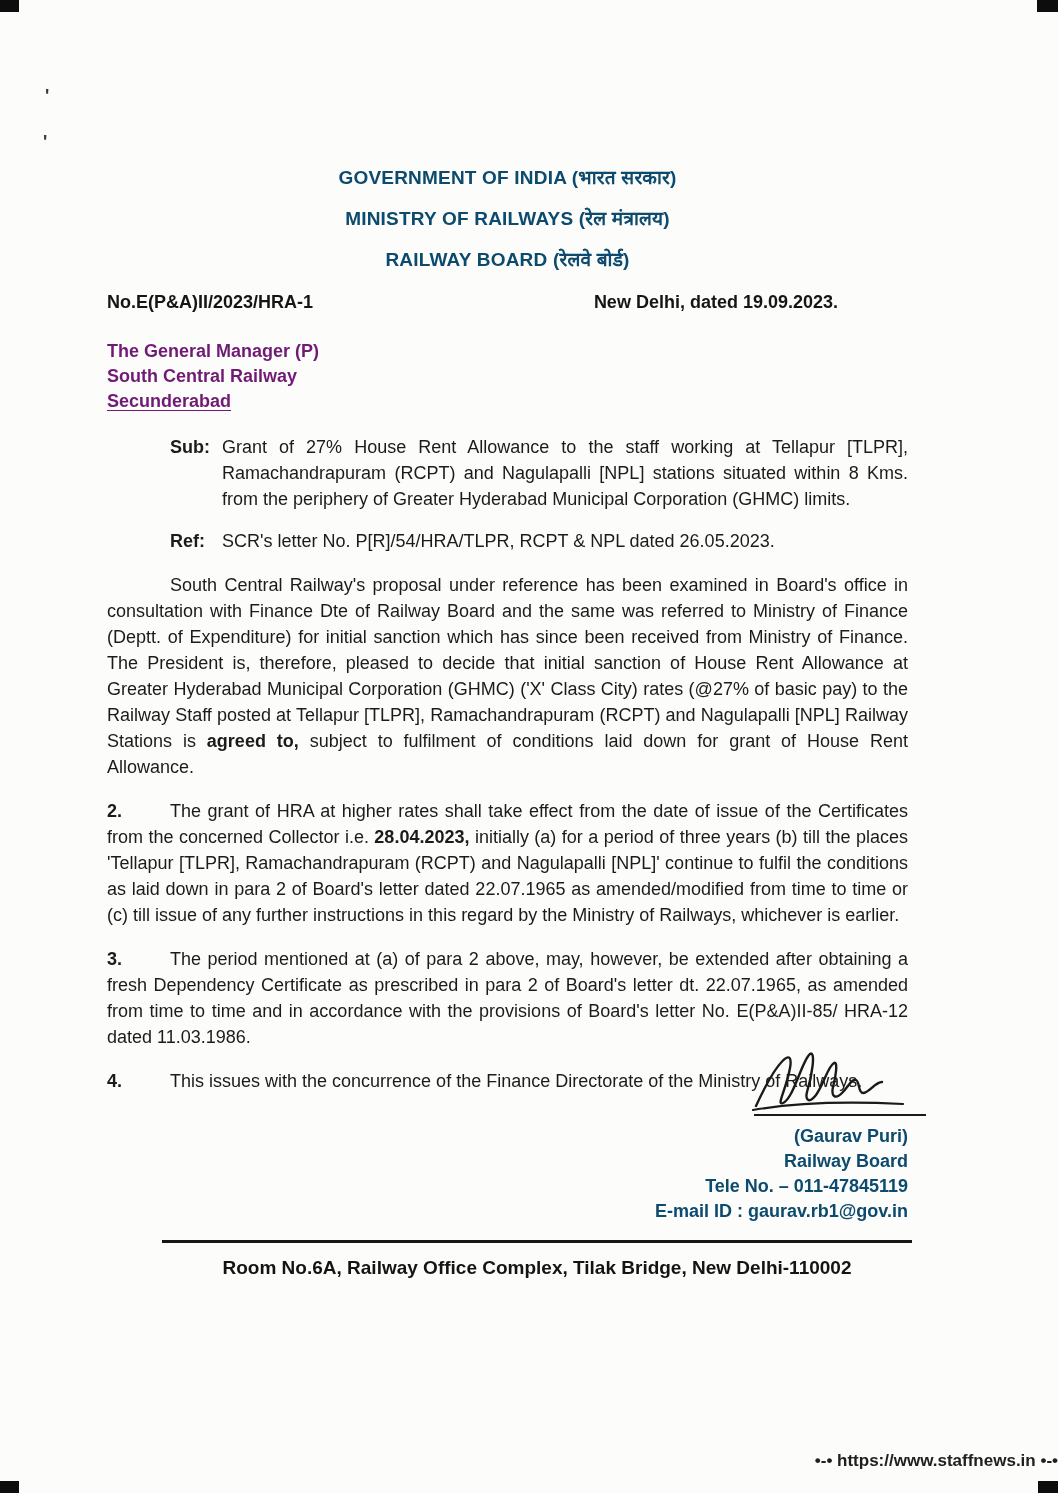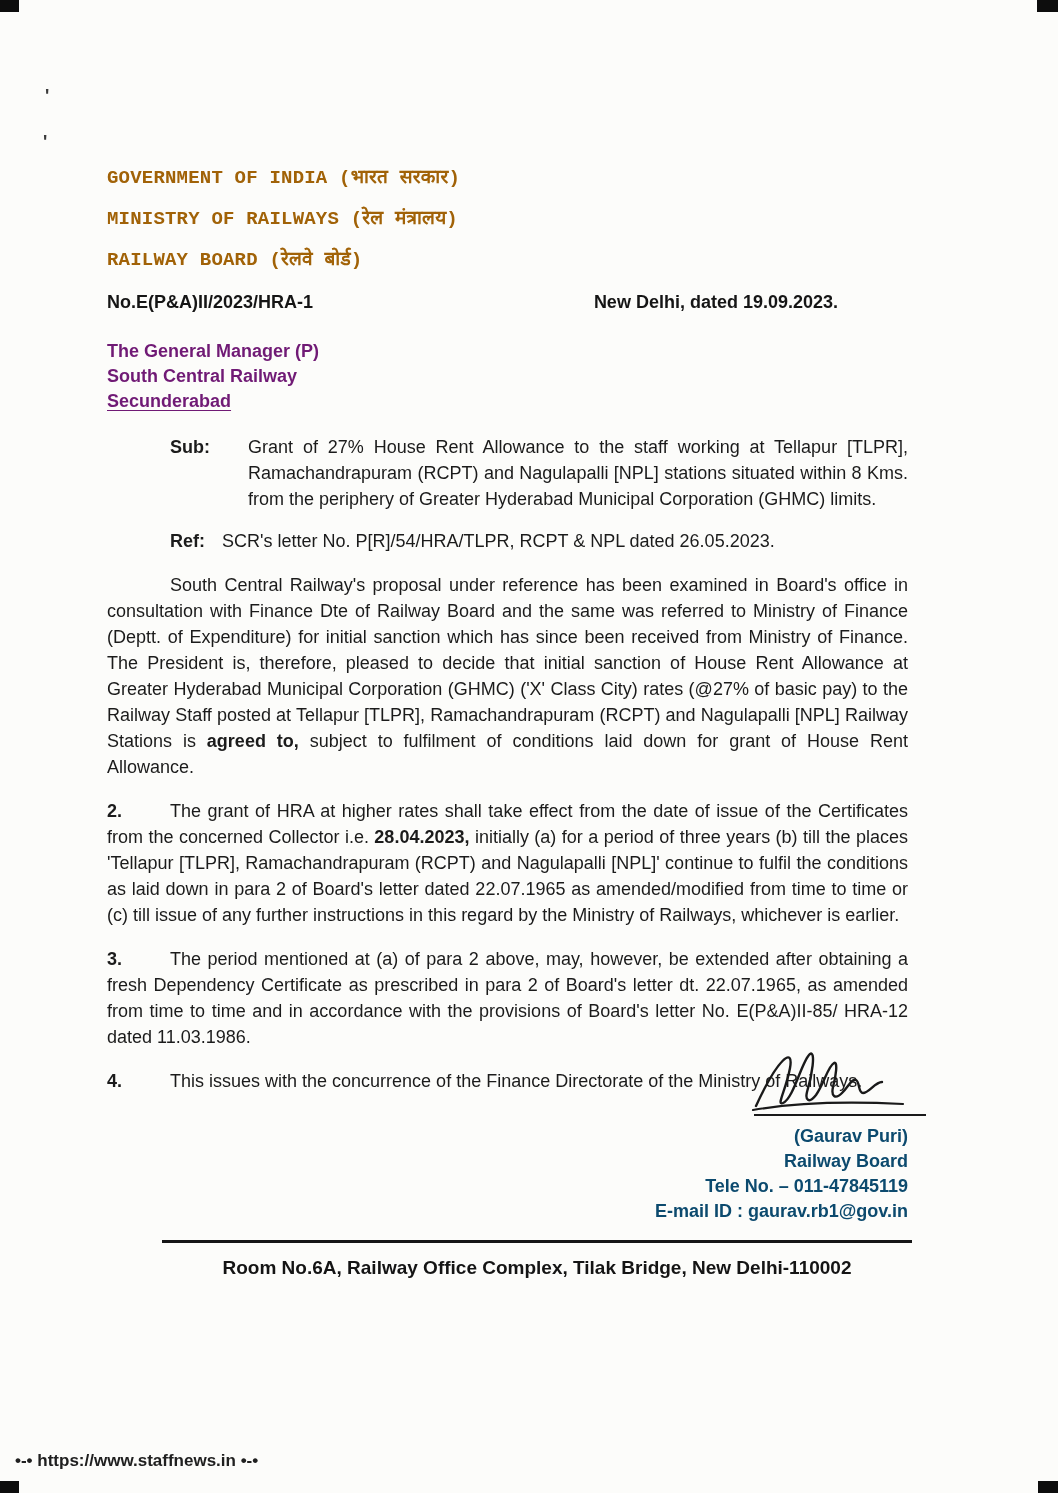--- a/index.html
+++ b/index.html
@@ -18,33 +18,33 @@
   .corner { position:absolute; background:#0d0d0d; }
   .corner.tl { top:0; left:0; width:19px; height:12px; }
   .corner.tr { top:0; right:0; width:21px; height:12px; }
   .corner.bl { bottom:0; left:0; width:19px; height:12px; }
   .corner.br { bottom:0; right:0; width:20px; height:12px; }
   .artifact { position:absolute; font-weight:bold; color:#3a3a3a; font-size:18px; }
   .artifact.a1 { left:45px; top:86px; }
   .artifact.a2 { left:43px; top:132px; }
 
   .hline {
-    font-weight:bold; font-size:19px;
-    line-height:26px; margin-bottom:15px; letter-spacing:0.2px; color:#a16207;font-family:Liberation Mono, monospace;
+    text-align:center; font-weight:bold; font-size:19px;
+    line-height:26px; margin-bottom:15px; letter-spacing:0.2px; color:#0c4a6e;
   }
   .ref-row {
     display:flex; justify-content:space-between;
     font-weight:bold; margin-top:16px; line-height:26px; color:#151515;
   }
   .ref-row .date { margin-right:70px; }
 
   .addressee { margin-top:24px; font-weight:bold; line-height:25px; color:#701a75; }
   .addressee .city { text-decoration:underline; text-underline-offset:3px; }
 
-  .subject { margin-left:63px; margin-top:20px; display:flex; line-height:26px;gap:26px; }
+  .subject { margin-left:63px; margin-top:20px; display:flex; line-height:26px; }
   .subject .lbl { width:52px; flex:none; font-weight:bold; }
   .subject .txt { text-align:justify; }
 
   .refline { margin-left:63px; margin-top:16px; display:flex; line-height:26px; }
   .refline .lbl { width:52px; flex:none; font-weight:bold; }
 
   .para { text-align:justify; margin-top:18px; line-height:26px; }
   .pnum { display:inline-block; width:63px; font-weight:bold; }
 
   .sig-area {
@@ -59,21 +59,21 @@
   }
 
   .footer {
     margin-top:16px; margin-left:55px; width:750px;
     border-top:3px solid #161616; padding-top:14px;
     font-weight:bold; font-size:19px; text-align:center; color:#141414;
   }
 
   .watermark {
     position:absolute; left:15px; right:0; bottom:22px;
-    text-align:left; font-weight:bold; font-size:17px; color:#202020;
+    text-align:right; font-weight:bold; font-size:17px; color:#202020;
   }
 </style>
 </head>
 <body>
 
 <div class="page">
 
   <div class="corner tl"></div>
   <div class="corner tr"></div>
   <div class="corner bl"></div>

